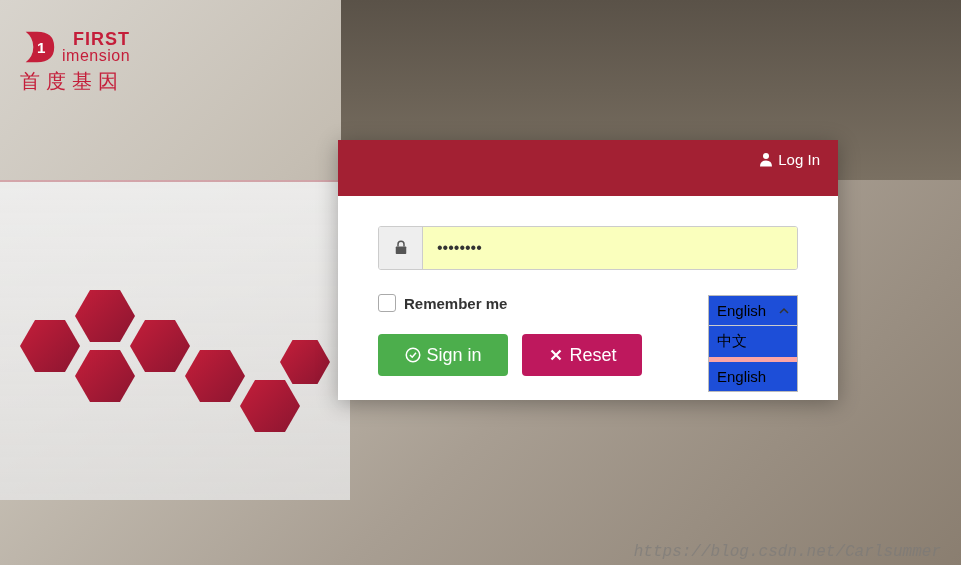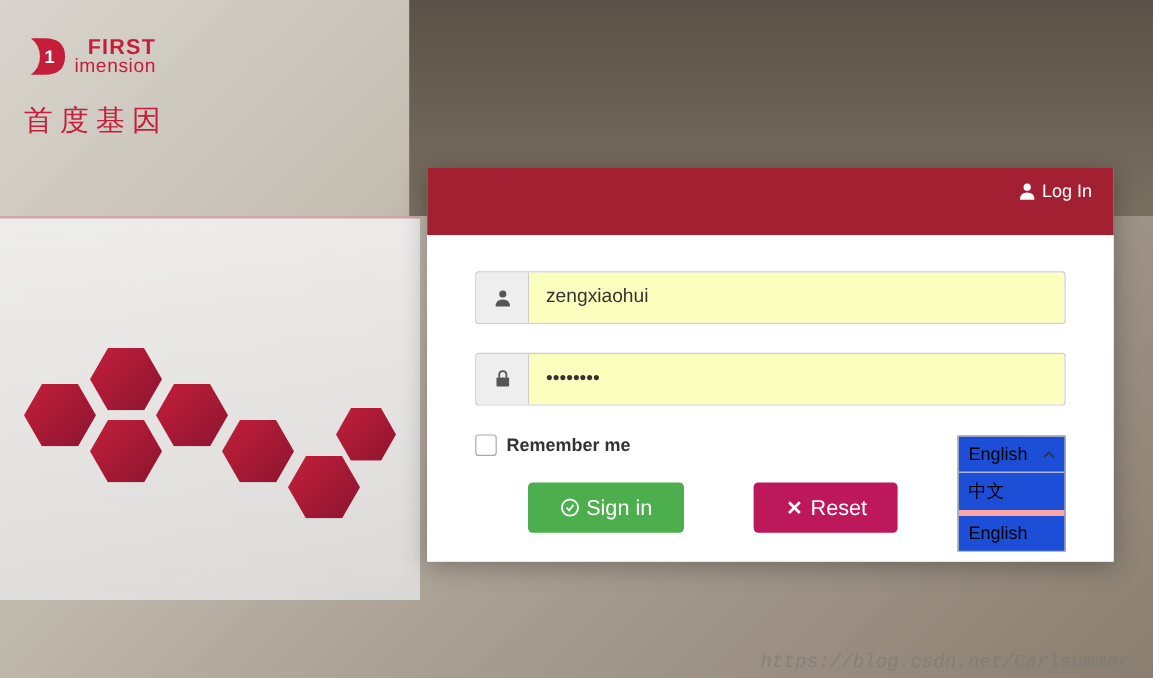--- a/index.html
+++ b/index.html
@@ -83,31 +83,31 @@
       font-weight: 600;
       letter-spacing: 1px;
       text-align: right;
     }
     .logo-imension {
       font-size: 16px;
       font-weight: 500;
       letter-spacing: 0.5px;
     }
     .logo-chinese {
-      font-size: 24px;
+      font-size: 20px;
       letter-spacing: 6px;
-      margin-top: 18px;
+      margin-top: 2px;
       font-family: "SimSun", serif;
     }
     
     .card {
       position: absolute;
-      left: 356px;
+      left: 338px;
       top: 140px;
-      width: 572px;
+      width: 500px;
       background: #fff;
       box-shadow: 0 4px 20px rgba(0,0,0,0.3);
     }
     .card-header {
       background: #a32033;
       color: #fff;
       padding: 10px 18px 28px 18px;
     }
     .login-topright {
       text-align: right;
@@ -182,21 +182,20 @@
       border: none;
       border-radius: 4px;
       color: #fff;
       font-size: 18px;
       display: flex;
       align-items: center;
       justify-content: center;
       gap: 4px;
       cursor: pointer;
       padding: 0 22px;
-      margin-left: 44px;
     }
     .btn-signin {
       background: #4cae4c;
       min-width: 130px;
     }
     .btn-reset {
       background: #be185d;
       min-width: 120px;
     }
     
@@ -273,29 +272,20 @@
   <div class="card-header">
     <div class="login-topright">
       <svg class="icon-svg" viewBox="0 0 24 24" fill="#fff">
         <circle cx="12" cy="8" r="4"></circle>
         <path d="M4 22 Q4 14 12 14 Q20 14 20 22 Z"></path>
       </svg>
       <span>Log In</span>
     </div>
   </div>
   <div class="card-body">
-    <div class="input-group">
-      <div class="input-addon">
-        <svg class="icon-svg" viewBox="0 0 24 24" fill="#555">
-          <circle cx="12" cy="8" r="4"></circle>
-          <path d="M4 22 Q4 14 12 14 Q20 14 20 22 Z"></path>
-        </svg>
-      </div>
-      <input class="input-field" type="text" value="zengxiaohui" style="">
-    </div>
     <div class="input-group">
       <div class="input-addon">
         <svg class="icon-svg" viewBox="0 0 24 24" fill="#555">
           <rect x="5" y="10" width="14" height="10" rx="1"></rect>
           <path d="M8 10 V7 Q8 3 12 3 Q16 3 16 7 V10" fill="none" stroke="#555" stroke-width="2"></path>
         </svg>
       </div>
       <input class="input-field" type="password" value="••••••••" style="">
     </div>
     <div class="remember-row">

